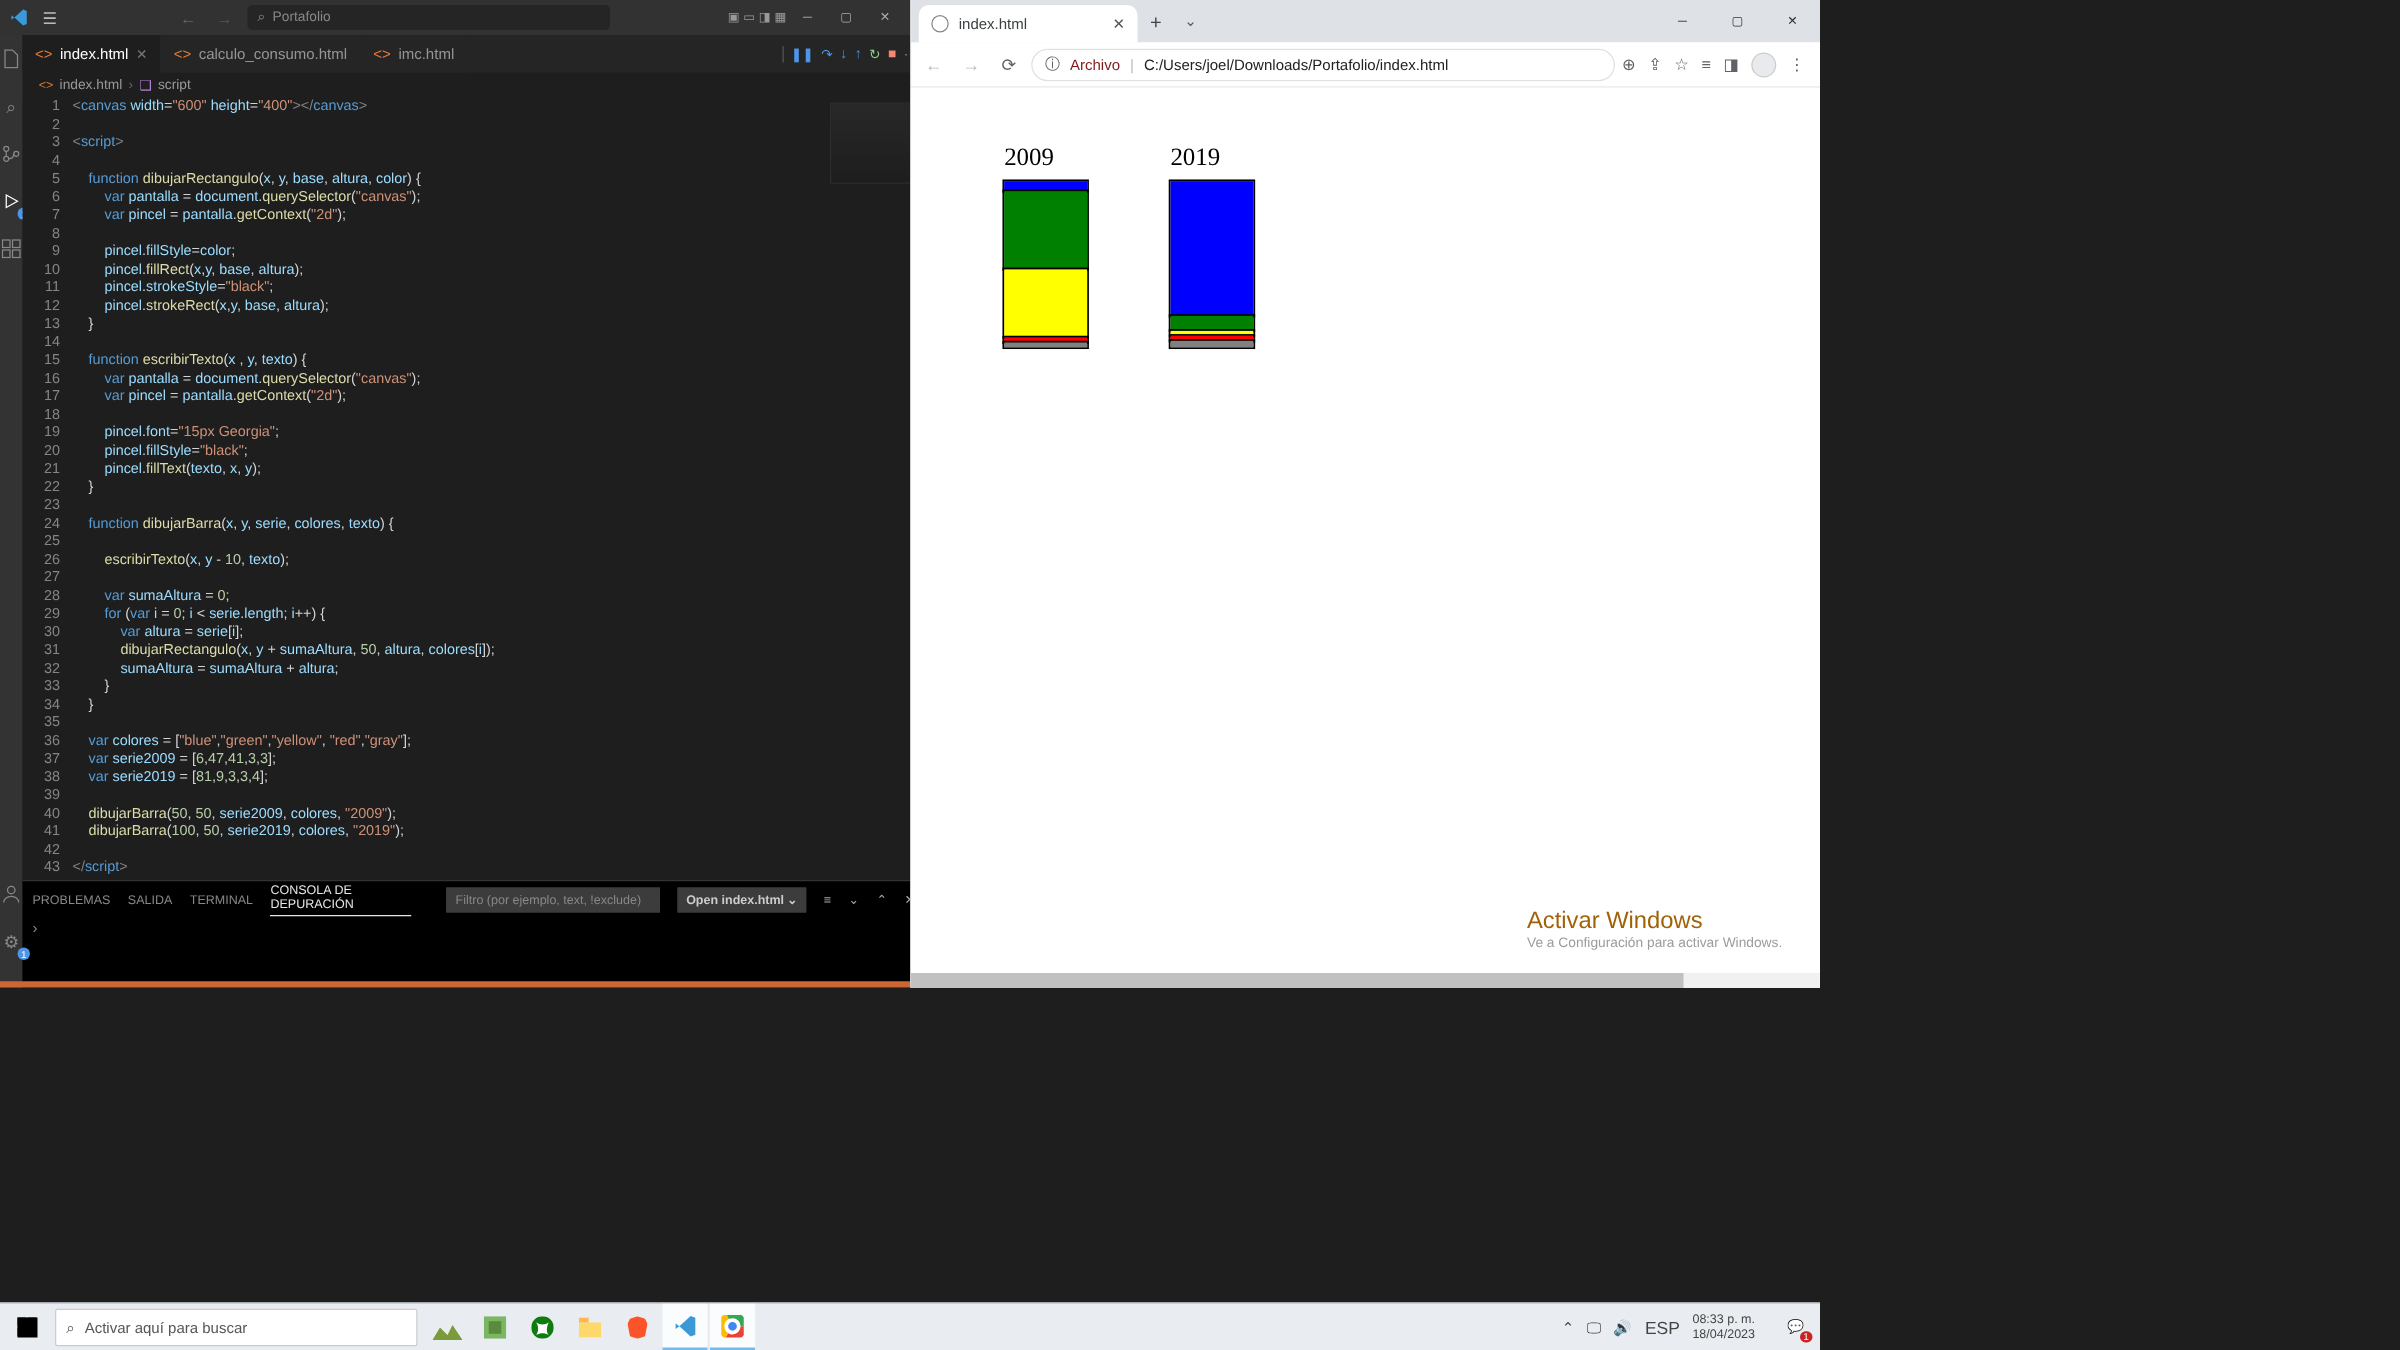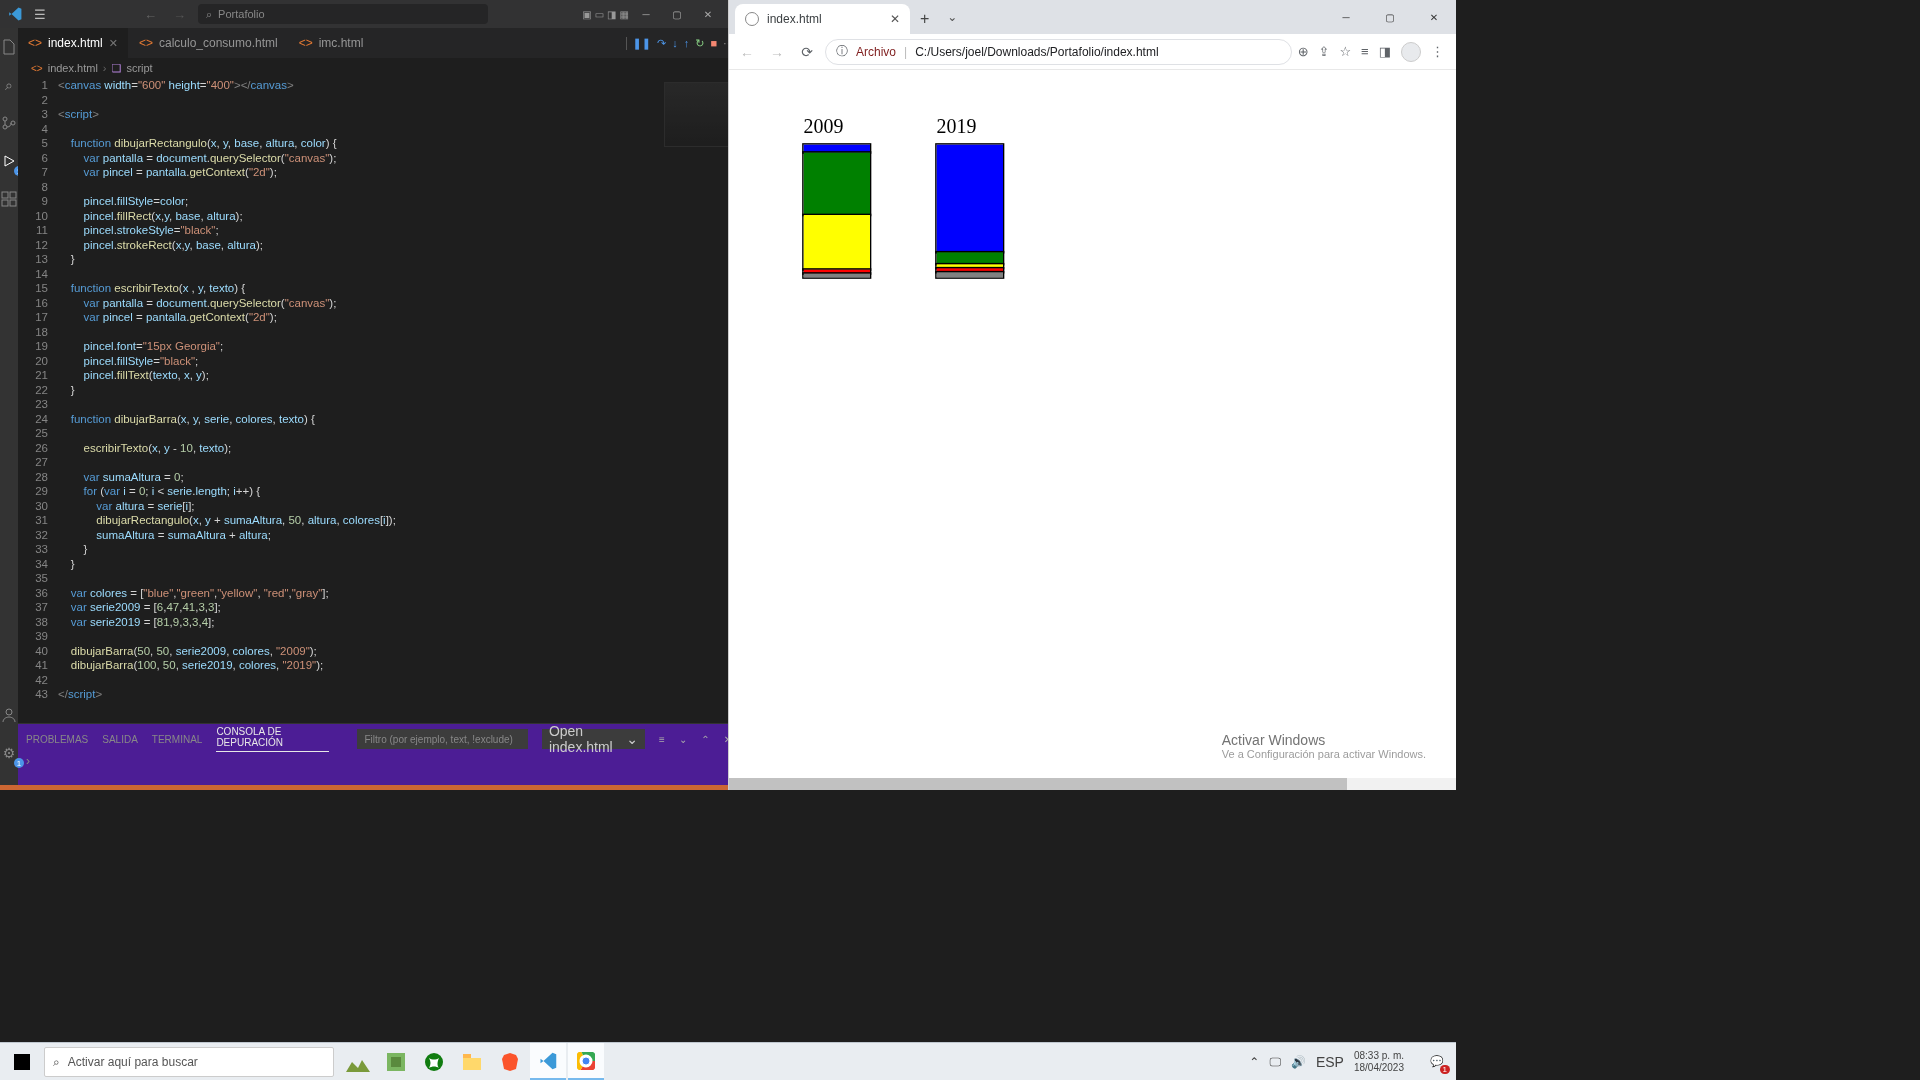--- a/index.html
+++ b/index.html
@@ -49,27 +49,27 @@
   .k { color:#569cd6; }
   .fn { color:#dcdcaa; }
   .str { color:#ce9178; }
   .num { color:#b5cea8; }
   .prop { color:#9cdcfe;text-align:center; }
   .id { color:#9cdcfe; }
   .tg { color:#808080; }
   .tn { color:#569cd6; }
   .at { color:#9cdcfe; }
 
-  .panel { height:67px; background:#4c1d95; border-top:1px solid #333; }
+  .panel { height:86px; background:#000000; border-top:1px solid #333; }
   .panel-tabs { display:flex; align-items:center; height:30px; padding:0 8px; gap:14px; color:#888; font-size:10px; }
   .panel-tab { cursor:pointer; }
   .panel-tab.active { color:#e7e7e7; border-bottom:1px solid #e7e7e7; padding-bottom:3px; }
   .panel-spacer { flex:1; }
   .filter-box { width:200px; height:20px; background:#3c3c3c; border:1px solid #3c3c3c; padding:0 6px; font-size:10px; color:#888; display:flex; align-items:center; }
-  .open-select { width:120px; height:20px; background:#3c3c3c; border:1px solid #3c3c3c; color:#ccc; font-size:14px; display:flex; align-items:center; padding:0 6px; justify-content:space-between; }
+  .open-select { width:120px; height:20px; background:#3c3c3c; border:1px solid #3c3c3c; color:#ccc; font-size:10px; display:flex; align-items:center; padding:0 6px; justify-content:space-between;font-weight:bold; }
   .panel-ico { color:#aaa; font-size:10px; }
   .chevrons { color:#888; font-size:12px; padding:0 8px; display:flex; }
   .statusbar-v { position:absolute; bottom:0; left:0; width:728px; height:5px; background:#cc6633; }
 
   
   .chrome { position:absolute; left:728px; top:0; width:728px; height:790px; background:#fff; border-left:1px solid #cecece; display:flex; flex-direction:column; }
   .chrome-tabs { height:34px; background:#dee1e6; display:flex; align-items:flex-end; padding-left:6px; }
   .c-tab { background:#fff; height:30px; border-radius:8px 8px 0 0; display:flex; align-items:center; padding:0 10px; gap:8px; font-size:12px; color:#3c4043; min-width:175px; }
   .c-tab-ico { width:14px; height:14px; border:1px solid #888; border-radius:50%; }
   .c-tab-close { margin-left:auto; color:#555; font-size:12px; }
@@ -343,21 +343,21 @@
         <div style="position: absolute; left: 50px; top: 144px; width: 50px; height: 3px; background: red; outline: black solid 1px;"></div>
         <div style="position: absolute; left: 50px; top: 147px; width: 50px; height: 3px; background: gray; outline: black solid 1px;"></div>
         <div class="chart-label" style="left: 150px; top: 28px;">2019</div>
         <div style="position: absolute; left: 150px; top: 50px; width: 50px; height: 81px; background: blue; outline: black solid 1px;"></div>
         <div style="position: absolute; left: 150px; top: 131px; width: 50px; height: 9px; background: green; outline: black solid 1px;"></div>
         <div style="position: absolute; left: 150px; top: 140px; width: 50px; height: 3px; background: yellow; outline: black solid 1px;"></div>
         <div style="position: absolute; left: 150px; top: 143px; width: 50px; height: 3px; background: red; outline: black solid 1px;"></div>
         <div style="position: absolute; left: 150px; top: 146px; width: 50px; height: 4px; background: gray; outline: black solid 1px;"></div>
       </div>
     <div class="activate">
-      <div style="font-size:14px;color:#737373">Activar Windows</div>
+      <div style="font-size:19px;color:#a16207">Activar Windows</div>
       <div class="sub">Ve a Configuración para activar Windows.</div>
     </div>
     <div class="chrome-scroll">
       <div class="thumb" style="width:85%"></div>
     </div>
   </div>
 </div>
 
 <div class="taskbar">
   <div class="start">

